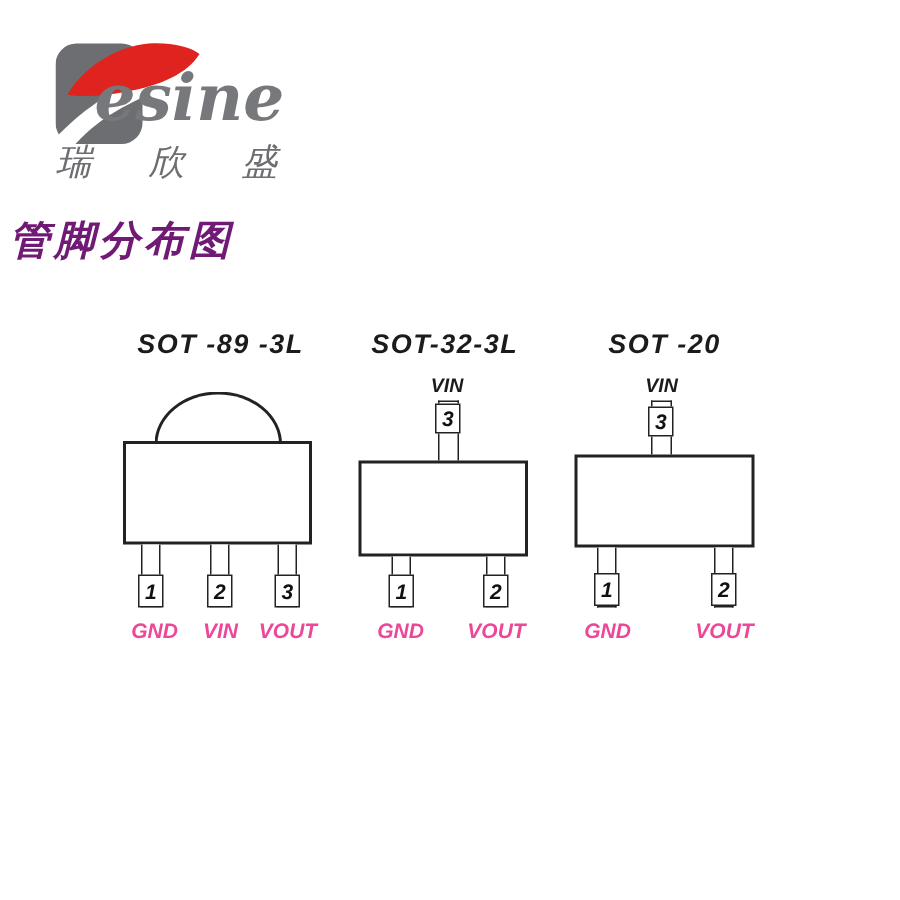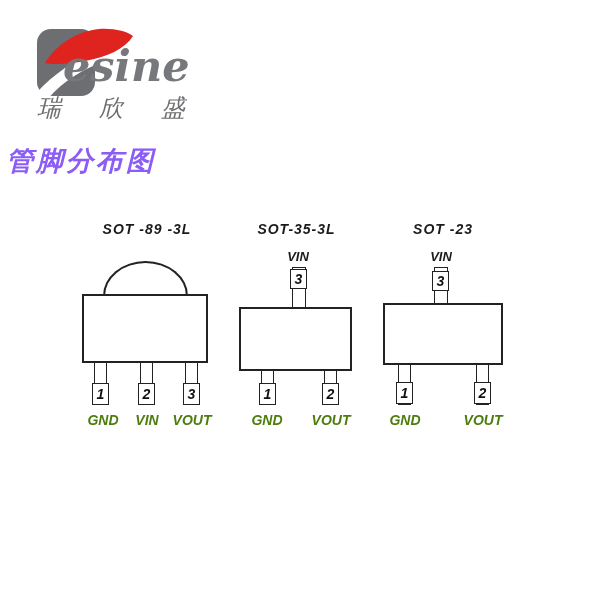--- a/index.html
+++ b/index.html
@@ -7,29 +7,29 @@
         font-family:"Liberation Sans",sans-serif;}
   .abs{position:absolute;font-style:italic;}
 
   
   #logo-mark{left:37px;top:27px;width:100px;height:72px;}
   #logo-wordmark{left:63px;top:44px;font-family:"DejaVu Serif",serif;font-style:italic;
       font-weight:600;font-size:43px;line-height:44px;color:var(--logo-text-gray);}
   #logo-chinese{left:37px;top:93px;font-family:"DejaVu Serif",serif;font-size:24px;
       line-height:30px;letter-spacing:38px;color:var(--logo-gray);white-space:nowrap;}
   #page-title{left:6px;top:144px;font-family:"DejaVu Serif",serif;font-weight:700;
-      font-size:27px;line-height:34px;letter-spacing:3px;color:#8b5cf6;white-space:nowrap;}
+      font-size:27px;line-height:34px;letter-spacing:3px;color:#701a75;white-space:nowrap;}
   .logo-gray-shape{fill:var(--logo-gray);}
   .logo-red-flag{fill:var(--logo-red);}
   .logo-white-swoosh{fill:#ffffff;}
 
   
-  .pkg-title{font-weight:700;font-size:14px;line-height:16px;letter-spacing:1px;
+  .pkg-title{font-weight:700;font-size:18px;line-height:16px;letter-spacing:1px;
       color:#1b1b1b;text-align:center;white-space:nowrap;}
-  .pin-label{font-weight:700;font-size:14px;line-height:16px;color:#4d7c0f;
+  .pin-label{font-weight:700;font-size:14px;line-height:16px;color:#ec4899;
       text-align:center;white-space:nowrap;}
   .top-label{font-weight:700;font-size:13px;line-height:15px;color:#1b1b1b;
       text-align:center;white-space:nowrap;}
   .pkg-body{border:2px solid var(--line);background:#fff;box-sizing:border-box;}
   .dome{border:2px solid var(--line);border-bottom:none;background:#fff;
       border-radius:50% 50% 0 0 / 100% 100% 0 0;box-sizing:border-box;}
   .pin{border:1.5px solid var(--line);background:#fff;box-sizing:border-box;}
   .pin.bottom{border-top:none;}
   .pin.top{border-bottom:none;}
   .numbox{border:1.5px solid var(--line);background:#fff;box-sizing:border-box;
@@ -76,40 +76,40 @@
     <div class="abs numbox" style="left:92px;top:383px;width:17px;height:22px;">1</div>
     <div class="abs numbox" style="left:138px;top:383px;width:17px;height:22px;">2</div>
     <div class="abs numbox" style="left:183px;top:383px;width:17px;height:22px;">3</div>
 
     <div class="abs pin-label" style="left:82px;top:412px;width:42px;">GND</div>
     <div class="abs pin-label" style="left:126px;top:412px;width:42px;">VIN</div>
     <div class="abs pin-label" style="left:170px;top:412px;width:44px;">VOUT</div>
   </div>
 
   <div>
-    <div class="abs pkg-title" style="left:239px;top:221px;width:115px;">SOT-35-3L</div>
+    <div class="abs pkg-title" style="left:239px;top:221px;width:115px;">SOT-32-3L</div>
     <div class="abs top-label" style="left:277px;top:249px;width:42px;">VIN</div>
 
     <div class="abs pin top" style="left:292px;top:267px;width:14px;height:41px;"></div>
     <div class="abs numbox" style="left:290px;top:269px;width:17px;height:20px;">3</div>
 
     <div class="abs pkg-body" style="left:239px;top:307px;width:113px;height:64px;"></div>
 
     <div class="abs pin bottom" style="left:261px;top:371px;width:13px;height:34px;"></div>
     <div class="abs pin bottom" style="left:324px;top:371px;width:13px;height:34px;"></div>
 
     <div class="abs numbox" style="left:259px;top:383px;width:17px;height:22px;">1</div>
     <div class="abs numbox" style="left:322px;top:383px;width:17px;height:22px;">2</div>
 
     <div class="abs pin-label" style="left:246px;top:412px;width:42px;">GND</div>
     <div class="abs pin-label" style="left:309px;top:412px;width:44px;">VOUT</div>
   </div>
 
   <div>
-    <div class="abs pkg-title" style="left:393px;top:221px;width:100px;">SOT -23</div>
+    <div class="abs pkg-title" style="left:393px;top:221px;width:100px;">SOT -20</div>
     <div class="abs top-label" style="left:420px;top:249px;width:42px;">VIN</div>
 
     <div class="abs pin top" style="left:434px;top:267px;width:14px;height:37px;"></div>
     <div class="abs numbox" style="left:432px;top:271px;width:17px;height:20px;">3</div>
 
     <div class="abs pkg-body" style="left:383px;top:303px;width:120px;height:62px;"></div>
 
     <div class="abs pin bottom" style="left:398px;top:365px;width:13px;height:40px;"></div>
     <div class="abs pin bottom" style="left:476px;top:365px;width:13px;height:40px;"></div>
 

